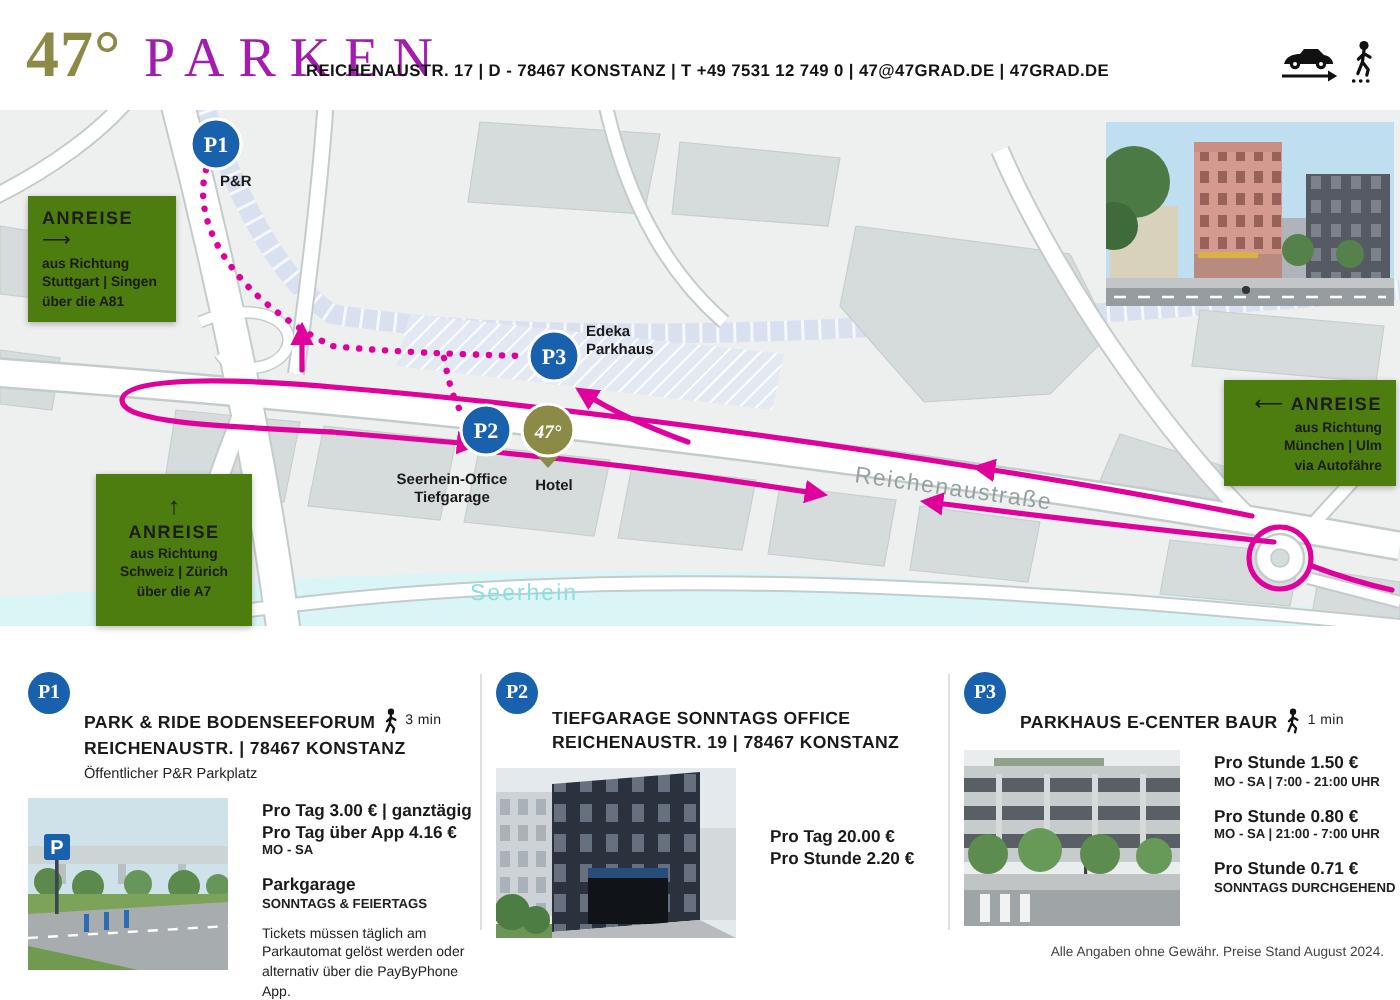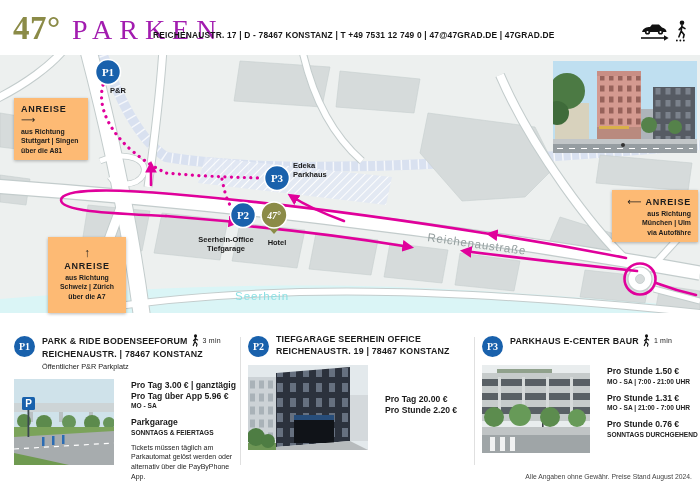--- a/index.html
+++ b/index.html
@@ -10,39 +10,39 @@
   .logo-num{position:absolute;left:13px;top:10px;font-family:"Liberation Serif",serif;
             font-weight:700;font-size:33px;color:#8b8b47;letter-spacing:0.5px;}
   .logo-word{position:absolute;left:72px;top:14px;font-family:"Liberation Serif",serif;
              font-weight:400;font-size:28px;color:#a21caf;letter-spacing:7px;}
   .contact{position:absolute;left:153px;top:30px;font-size:8.4px;font-weight:700;
            letter-spacing:0.2px;color:#141414;white-space:nowrap;}
   .legend{position:absolute;right:12px;top:20px;display:flex;align-items:flex-end;gap:7px;}
   
   .map{position:absolute;left:0;top:55px;width:700px;height:258px;background:#edf0ef;}
   .map-svg{position:absolute;left:0;top:0;}
-  .anreise{position:absolute;background:#fdba74;box-shadow:0 1px 3px rgba(0,0,0,.28);
+  .anreise{position:absolute;background:#4d7c0f;box-shadow:0 1px 3px rgba(0,0,0,.28);
            padding:6px 7px;color:#1c1c1c;box-sizing:border-box;}
   .a-title{font-size:9px;font-weight:700;letter-spacing:.8px;}
   .a-arrow{font-weight:400;font-size:10px;}
   .a-line{font-size:6.9px;font-weight:600;margin-top:2.5px;}
   .anreise-left{left:14px;top:43px;width:74px;}
   .anreise-bottom{left:48px;top:182px;width:78px;height:76px;text-align:center;padding-top:9px;}
   .anreise-bottom .a-arrow{display:block;font-size:12px;margin-bottom:1px;}
   .anreise-right{left:612px;top:135px;width:86px;text-align:right;}
   .hotel-photo{position:absolute;left:553px;top:6px;width:144px;height:92px;overflow:hidden;}
   
   .cards{position:absolute;left:0;top:334px;width:700px;height:136px;}
   .card{position:absolute;top:0;}
   .divider{position:absolute;top:3px;width:1px;height:128px;background:#e0e0e0;}
   .card-head{display:flex;align-items:flex-start;}
   .badge{width:21px;height:21px;border-radius:50%;background:#1961ac;color:#fff;flex:none;
          font-family:"Liberation Serif",serif;font-weight:700;font-size:10px;
          display:flex;align-items:center;justify-content:center;margin-top:2px;}
-  .head-text{margin-left:7px;}
+  .head-text{margin-left:7px;margin-top:20px;}
   .card-title{font-size:8.8px;font-weight:700;letter-spacing:.2px;display:flex;align-items:center;gap:3px;}
   .walk-min{font-weight:400;font-size:7px;}
   .card-addr{font-size:8.8px;font-weight:700;letter-spacing:.2px;margin-top:2px;}
   .card-sub{font-size:7.3px;margin-top:2.5px;color:#222;}
   .card-body{display:flex;margin-top:8px;}
   .photo{flex:none;overflow:hidden;}
   .prices{margin-left:17px;min-width:0;}
   .price-main{font-size:8.6px;font-weight:700;margin-top:1px;white-space:nowrap;}
   .price-sub{font-size:6.6px;font-weight:700;color:#222;margin-top:1.5px;white-space:nowrap;}
   .pgap{height:7px;}
@@ -290,36 +290,36 @@
             <rect x="38" y="57" width="2.5" height="9" fill="#2b6cb3"></rect>
             <rect x="48" y="56" width="2.5" height="9" fill="#2b6cb3"></rect>
             <polygon points="0,86 0,74 28,80 55,86" fill="#6f9a50"></polygon>
             <rect x="13.5" y="31" width="1.8" height="27" fill="#3a4750"></rect>
             <rect x="8" y="18" width="13" height="13" rx="1.5" fill="#1961ac"></rect>
             <text x="14.5" y="28" text-anchor="middle" font-size="10" font-weight="700" fill="#fff" font-family="Liberation Sans, sans-serif">P</text>
           </svg>
         </div>
         <div class="prices">
           <div class="price-main">Pro Tag 3.00 € | ganztägig</div>
-          <div class="price-main">Pro Tag über App 5.96 €</div>
+          <div class="price-main">Pro Tag über App 4.16 €</div>
           <div class="price-sub">MO - SA</div>
           <div class="pgap"></div>
           <div class="price-main">Parkgarage</div>
           <div class="price-sub">SONNTAGS &amp; FEIERTAGS</div>
           <div class="note">Tickets müssen täglich am Parkautomat gelöst werden oder alternativ über die PayByPhone App.</div>
         </div>
       </div>
     </article>
 
     <article class="card" style="left:248px;width:218px">
       <div class="card-head">
         <div class="badge">P2</div>
         <div class="head-text">
           <div class="card-title">
-            <span>TIEFGARAGE SEERHEIN OFFICE</span>
+            <span>TIEFGARAGE SONNTAGS OFFICE</span>
           </div>
           <div class="card-addr">REICHENAUSTR. 19 | 78467 KONSTANZ</div>
         </div>
       </div>
       <div class="card-body">
         <div class="photo" style="width:120px;height:85px">
           <svg width="120" height="85" viewBox="0 0 120 85">
             <defs>
               <pattern id="pwd" width="13" height="15" patternUnits="userSpaceOnUse">
                 <rect width="13" height="15" fill="#2c323d"></rect>
@@ -385,24 +385,24 @@
             <rect x="0" y="70" width="108" height="18" fill="#9fa5a7"></rect>
             <rect x="8" y="72" width="5" height="14" fill="#fff" opacity="0.85"></rect>
             <rect x="18" y="72" width="5" height="14" fill="#fff" opacity="0.85"></rect>
             <rect x="28" y="72" width="5" height="14" fill="#fff" opacity="0.85"></rect>
           </svg>
         </div>
         <div class="prices">
           <div class="price-main">Pro Stunde 1.50 €</div>
           <div class="price-sub">MO - SA | 7:00 - 21:00 UHR</div>
           <div class="pgap"></div>
-          <div class="price-main">Pro Stunde 1.31 €</div>
+          <div class="price-main">Pro Stunde 0.80 €</div>
           <div class="price-sub">MO - SA | 21:00 - 7:00 UHR</div>
           <div class="pgap"></div>
-          <div class="price-main">Pro Stunde 0.76 €</div>
+          <div class="price-main">Pro Stunde 0.71 €</div>
           <div class="price-sub">SONNTAGS DURCHGEHEND</div>
         </div>
       </div>
     </article>
   </div>
 
   <div class="footer">Alle Angaben ohne Gewähr. Preise Stand August 2024.</div>
 </div>
 
 </body></html>

